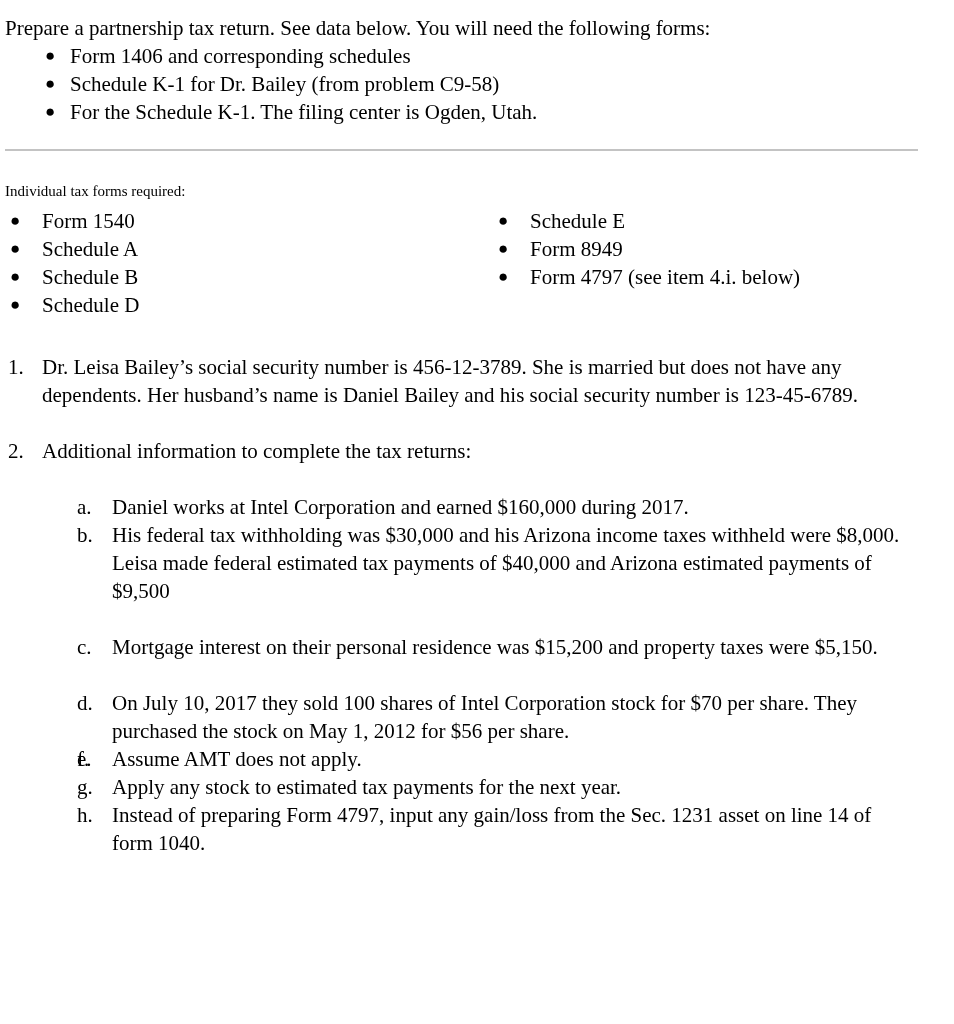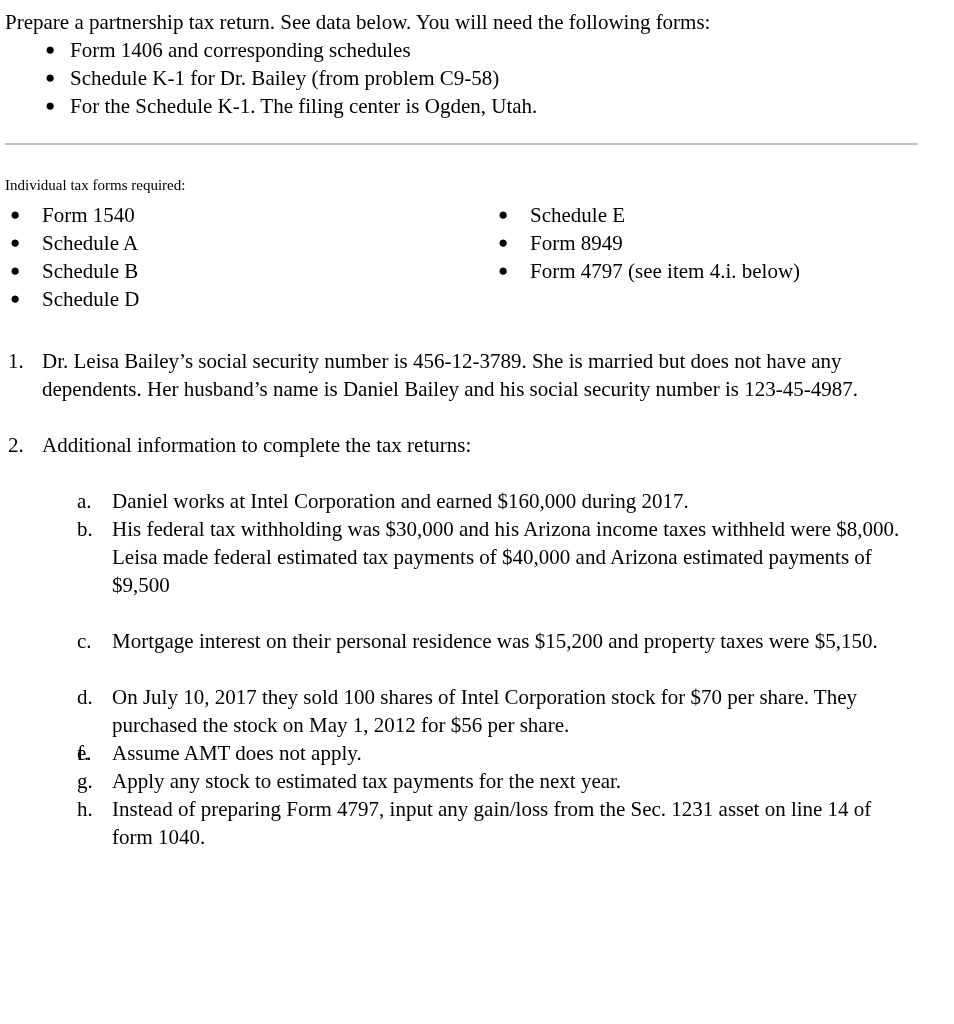--- a/index.html
+++ b/index.html
@@ -14,21 +14,21 @@
     font-family: "Liberation Serif", "DejaVu Serif", serif;
     font-size: 21px;
     line-height: 28px;
     color: #000000;
     overflow: hidden;
     position: relative;
   }
   .page {
     position: relative;
     width: 954px;
-    padding-top: 8px;
+    padding-top: 14px;
     box-sizing: border-box;
   }
 
   
   .intro-para {
     margin: 0 0 0 5px;
     padding: 0;
     font-size: 21px;
     line-height: 28px;
   }
@@ -225,21 +225,21 @@
           <span class="bullet-marker">●</span>
           <span>Form 4797 (see item 4.i. below)</span>
         </li>
       </ul>
     </div>
   </div>
 
   <ol class="numbered">
     <li>
       <span class="num-marker">1.</span>
-      <span class="item-text">Dr. Leisa Bailey’s social security number is 456-12-3789. She is married but does not have any dependents. Her husband’s name is Daniel Bailey and his social security number is 123-45-4987.</span>
+      <span class="item-text">Dr. Leisa Bailey’s social security number is 456-12-3789. She is married but does not have any dependents. Her husband’s name is Daniel Bailey and his social security number is 123-45-6789.</span>
     </li>
   </ol>
 
   <div class="item-gap"></div>
 
   <ol class="numbered" style="margin-top:0">
     <li>
       <span class="num-marker">2.</span>
       <span class="item-text">Additional information to complete the tax returns:</span>
     </li>

